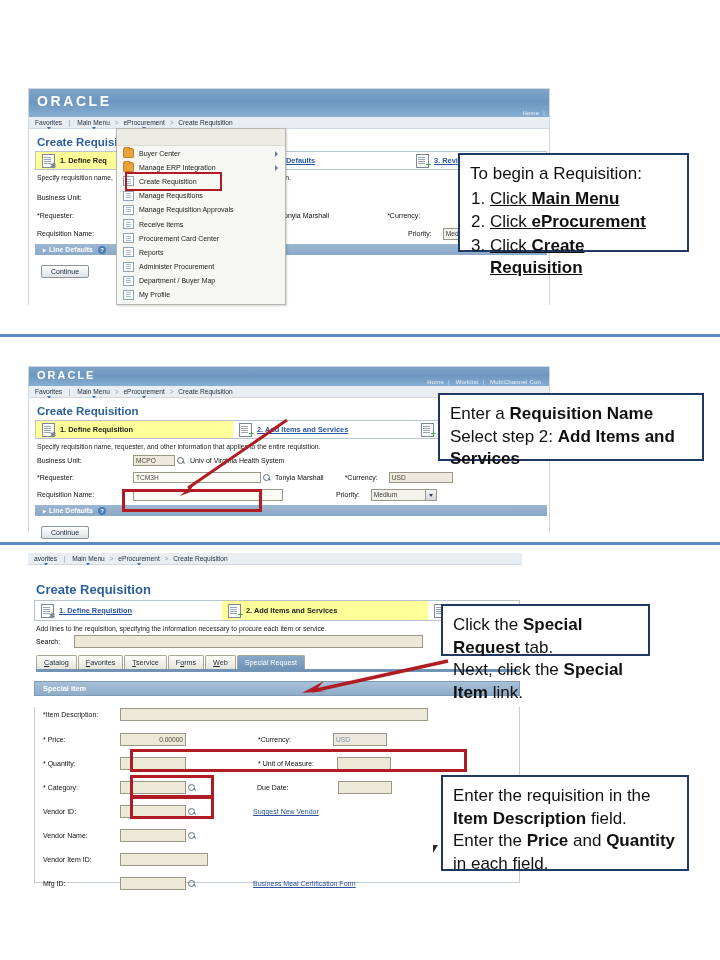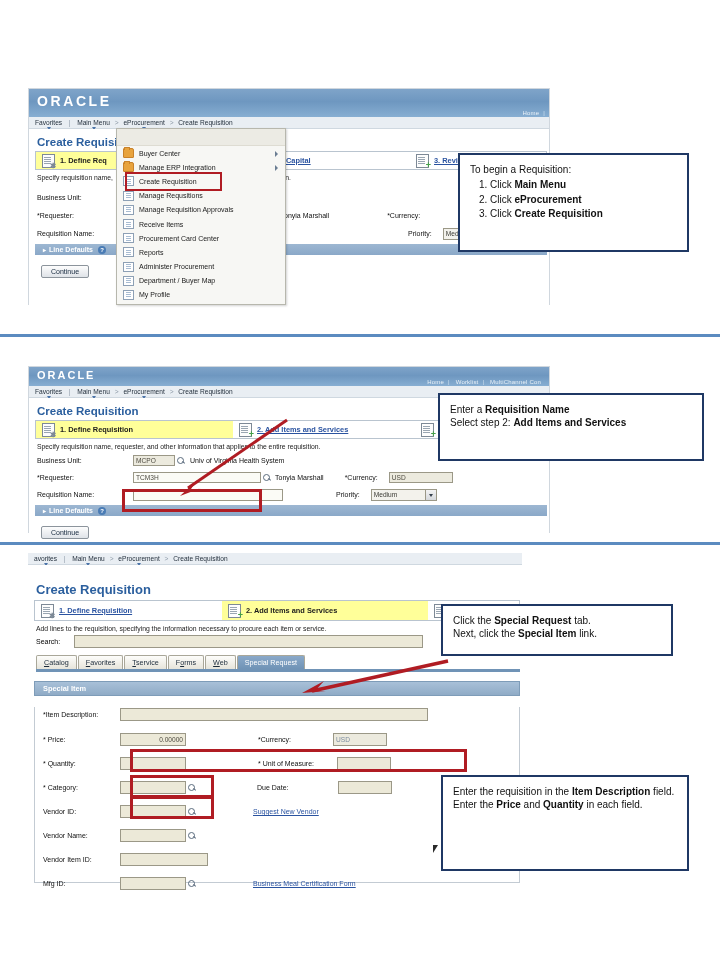--- a/index.html
+++ b/index.html
@@ -163,25 +163,25 @@
     position:absolute;left:125px;top:172px;width:93px;height:15px;
     border:2px solid #b01c23;
   }
 
   
   .redbox{position:absolute;border:3px solid #b01c23;}
 
   
   .callout{
     position:absolute;background:#ffffff;border:2px solid #1f3864;
-    font-size:10px;color:#111111;line-height:1.33;
+    font-size:17px;color:#111111;line-height:1.33;
     padding:8px 10px;box-sizing:border-box;
   }
   .callout b{font-weight:bold;}
-  .callout ol{margin:2px 0 0 0;padding-left:20px;}
+  .callout ol{margin:2px 0 0 0;padding-left:20px;text-decoration:underline;}
   .callout ol li{margin-bottom:1px;}
 
   
   .arrowsvg{position:absolute;pointer-events:none;}
 
   
   .search-row{display:flex;align-items:center;font-size:7px;padding-left:8px;}
   .search-fld{
     background:#ece9d8;border:1px solid #9b9887;height:11px;width:347px;margin-left:14px;
   }
@@ -243,21 +243,21 @@
       <div class="ps-title">Create Requisi</div>
 
       <div class="steps">
         <div class="step active" style="width:232px;">
           <span class="stepicon">
               <span class="star">✱</span>
             </span>
           <span>1. Define Req</span>
         </div>
         <div class="step plain" style="width:118px;">
-          <a>Capital</a>
+          <a>Defaults</a>
         </div>
         <div class="step plain" style="flex:1;">
           <span class="stepicon">
               <span class="plus">+</span>
             </span>
           <a>3. Review and</a>
         </div>
       </div>
 
       <div class="ps-desc">
@@ -584,21 +584,21 @@
 
   <div class="redbox" style="left:130px;top:749px;width:331px;height:17px;"></div>
   <div class="redbox" style="left:130px;top:775px;width:78px;height:17px;"></div>
   <div class="redbox" style="left:130px;top:796px;width:78px;height:17px;"></div>
 
   <svg class="arrowsvg" style="left:290px;top:655px;width:165px;height:50px;" viewBox="0 0 165 50">
     <path d="M158,6 L22,36" stroke="#b01c23" stroke-width="3.5" fill="none"></path>
     <polygon points="12,38 34,26 25,36 36,36" fill="#b01c23"></polygon>
   </svg>
 
-  <div class="callout" style="left:441px;top:604px;width:232px;height:52px;">
+  <div class="callout" style="left:441px;top:604px;width:209px;height:52px;">
     <div>
       <span>Click the </span><b>Special Request</b><span> tab.</span>
     </div>
     <div>
       <span>Next, click the </span><b>Special Item</b><span> link.</span>
     </div>
   </div>
 
   <div class="callout" style="left:441px;top:775px;width:248px;height:96px;">
     <div>

